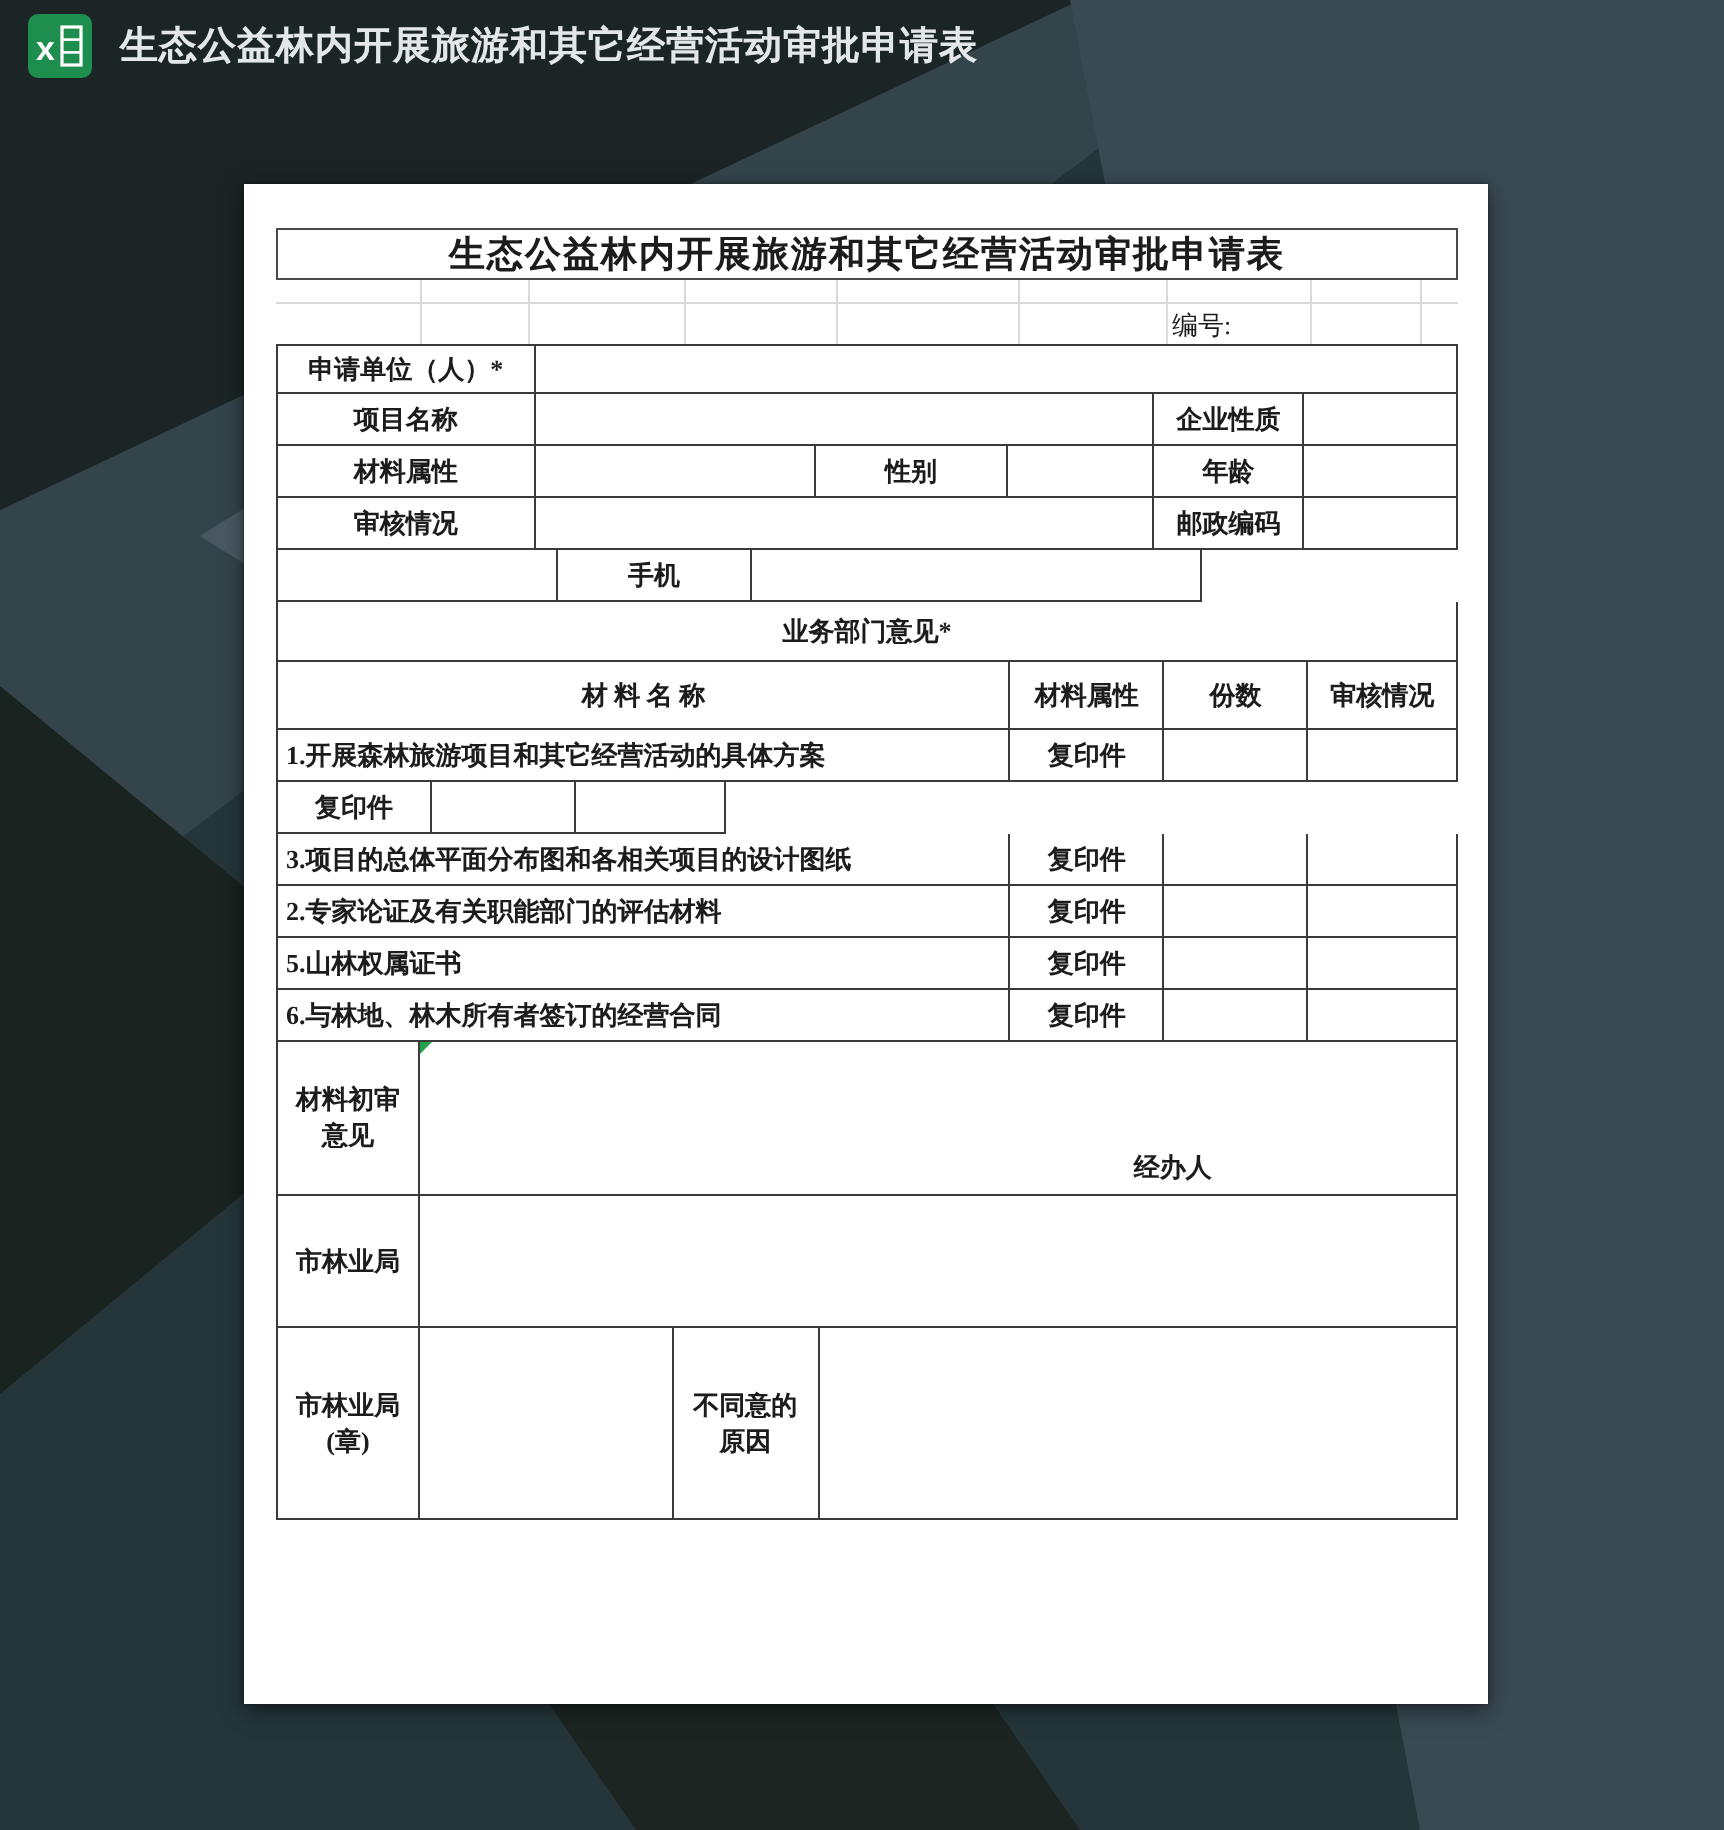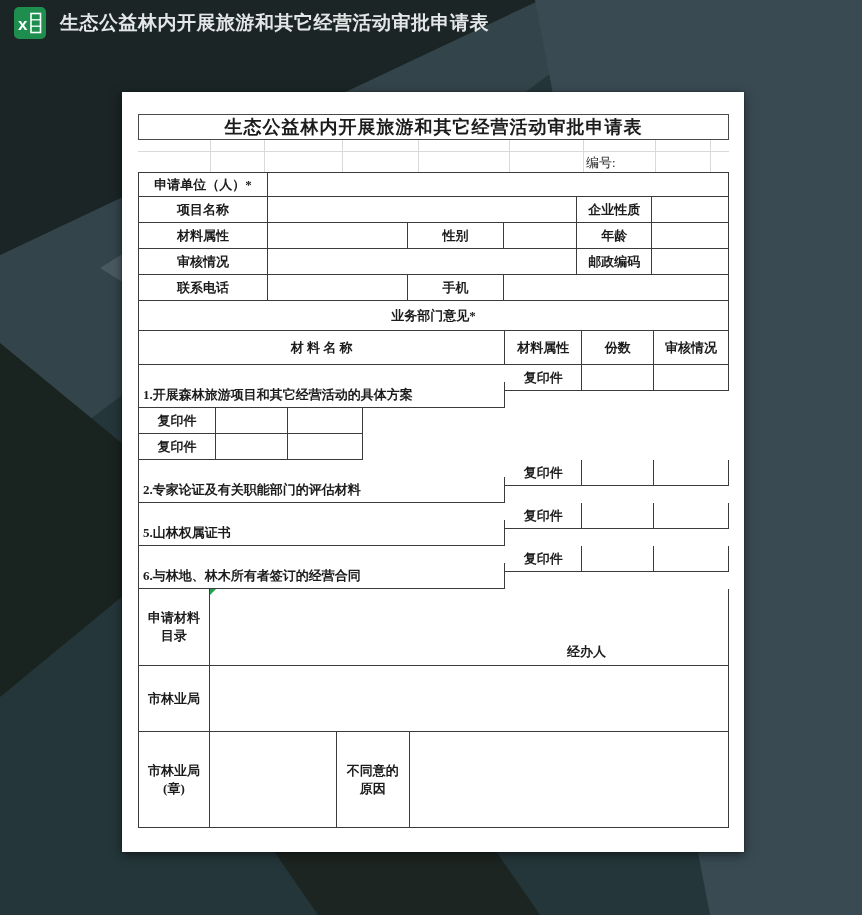--- a/index.html
+++ b/index.html
@@ -52,21 +52,21 @@
 
   
   .tbl{box-sizing:border-box;width:591px;border-left:1px solid #3b3b3b;border-top:1px solid #3b3b3b;}
   .row{display:flex;}
   .c{
     box-sizing:border-box;border-right:1px solid #3b3b3b;border-bottom:1px solid #3b3b3b;
     display:flex;align-items:center;justify-content:center;
     font-size:13px;font-weight:700;text-align:center;line-height:1.35;
     overflow:hidden;
   }
-  .left{justify-content:flex-start;text-align:right;padding-left:4px;margin-top:17px;}
+  .left{justify-content:flex-start;text-align:right;padding-left:4px;}
   .wrap{flex-wrap:wrap;align-content:center;padding:0 8px;}
   .rel{position:relative;}
   .handler{position:absolute;left:357px;bottom:4px;font-size:13px;font-weight:700;}
   .greenmark{
     position:absolute;left:0;top:0;width:0;height:0;
     border-top:6px solid #23a24d;border-right:6px solid transparent;
   }
 </style>
 </head>
 <body>
@@ -142,21 +142,20 @@
       </div>
 
       <div class="row">
         <div class="c" style="width:129px;height:26px">审核情况</div>
         <div class="c" style="width:310px;height:26px"></div>
         <div class="c" style="width:75px;height:26px">邮政编码</div>
         <div class="c" style="width:77px;height:26px"></div>
       </div>
 
       <div class="row">
-        <div class="c" style="width:129px;height:26px">联系电话</div>
         <div class="c" style="width:140px;height:26px"></div>
         <div class="c" style="width:97px;height:26px">手机</div>
         <div class="c" style="width:225px;height:26px"></div>
       </div>
 
       <div class="row">
         <div class="c" style="width:591px;height:30px">业务部门意见*</div>
       </div>
 
       <div class="row">
@@ -171,20 +170,21 @@
         <div class="c" style="width:77px;height:26px">复印件</div>
         <div class="c" style="width:72px;height:26px"></div>
         <div class="c" style="width:75px;height:26px"></div>
       </div>
       <div class="row">
         <div class="c" style="width:77px;height:26px">复印件</div>
         <div class="c" style="width:72px;height:26px"></div>
         <div class="c" style="width:75px;height:26px"></div>
       </div>
       <div class="row">
+        <div class="c left" style="width:367px;height:26px">3.项目的总体平面分布图和各相关项目的设计图纸</div>
         <div class="c" style="width:77px;height:26px">复印件</div>
         <div class="c" style="width:72px;height:26px"></div>
         <div class="c" style="width:75px;height:26px"></div>
       </div>
       <div class="row">
         <div class="c left" style="width:367px;height:26px">2.专家论证及有关职能部门的评估材料</div>
         <div class="c" style="width:77px;height:26px">复印件</div>
         <div class="c" style="width:72px;height:26px"></div>
         <div class="c" style="width:75px;height:26px"></div>
       </div>
@@ -195,21 +195,21 @@
         <div class="c" style="width:75px;height:26px"></div>
       </div>
       <div class="row">
         <div class="c left" style="width:367px;height:26px">6.与林地、林木所有者签订的经营合同</div>
         <div class="c" style="width:77px;height:26px">复印件</div>
         <div class="c" style="width:72px;height:26px"></div>
         <div class="c" style="width:75px;height:26px"></div>
       </div>
 
       <div class="row">
-        <div class="c wrap" style="width:71px;height:77px">申请材料目录</div>
+        <div class="c wrap" style="width:71px;height:77px">材料初审意见</div>
         <div class="c rel" style="width:520px;height:77px">
           <span class="greenmark"></span>
           <span class="handler">经办人</span>
         </div>
       </div>
 
 
       <div class="row">
         <div class="c wrap" style="width:71px;height:66px">市林业局</div>
         <div class="c" style="width:520px;height:66px"></div>

